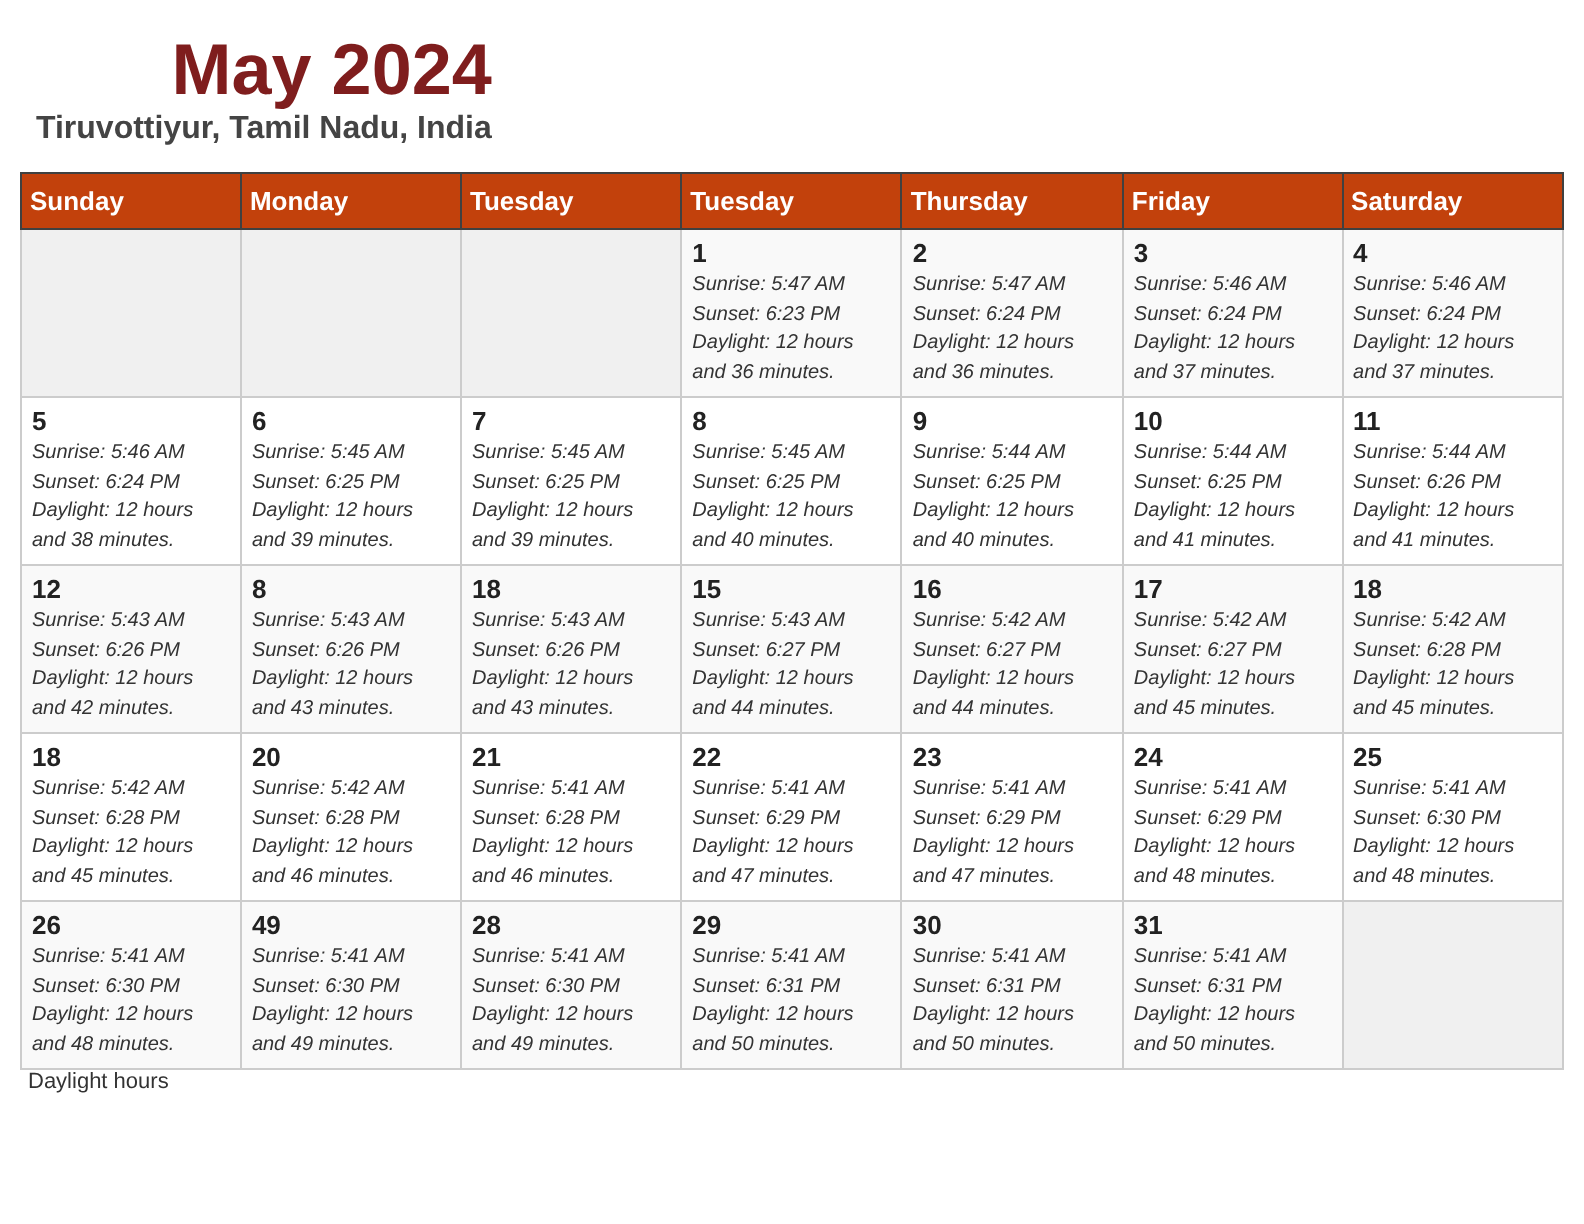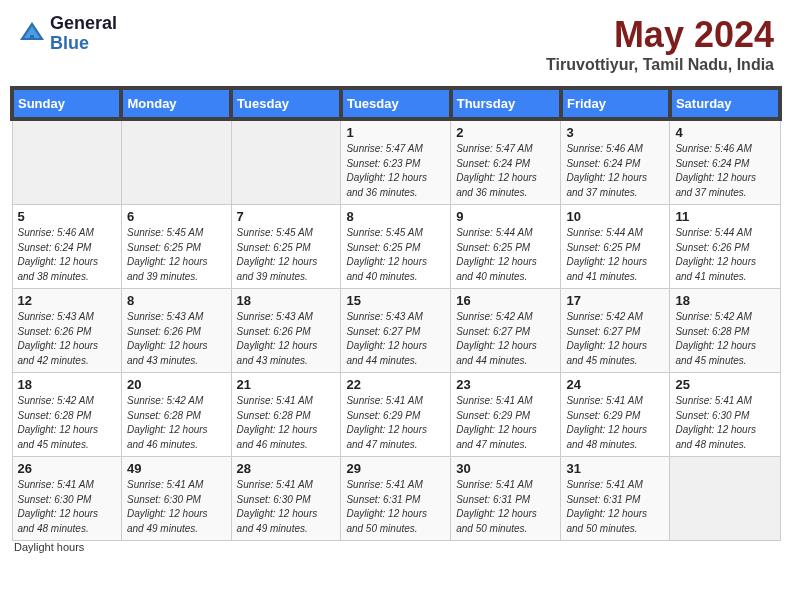--- a/index.html
+++ b/index.html
@@ -53,27 +53,27 @@
       font-size: 16px;
       color: #444;
       font-weight: bold;
     }
     .calendar {
       width: 100%;
       border-collapse: collapse;
       font-size: 10.5px;
     }
     .calendar thead th {
-      background-color: #3b82f6;
+      background-color: #c2410c;
       color: #fff;
       padding: 6px 4px;
       text-align: left;
       font-size: 13px;
       font-weight: bold;
-      border: 4px solid #404040;
+      border: 1px solid #404040;
     }
     .calendar tbody td {
       vertical-align: top;
       border: 1px solid #ccc;
       padding: 4px 5px;
       width: 113px;
       min-height: 80px;
       background: #fff;
     }
     .calendar tbody tr:nth-child(odd) td {
@@ -102,31 +102,20 @@
       margin-top: 0;
       font-size: 11px;
       color: #333;
       padding-left: 4px;
     }
   </style>
 </head>
 <body>
 
 <div class="header">
-  <div class="logo">
-    <svg class="logo-icon" viewBox="0 0 28 28">
-      <polygon points="14,2 26,20 2,20" fill="#2e6db4"></polygon>
-      <polygon points="14,6 22,18 6,18" fill="#4a9de0"></polygon>
-      <rect x="12" y="15" width="4" height="5" fill="#2e6db4"></rect>
-    </svg>
-    <div class="logo-text">
-      <span class="logo-general">General</span>
-      <span class="logo-blue">Blue</span>
-    </div>
-  </div>
   <div class="title-block">
     <div class="month-title">May 2024</div>
     <div class="subtitle">Tiruvottiyur, Tamil Nadu, India</div>
   </div>
 </div>
 
 <table class="calendar">
   <thead>
     <tr>
     <th>Sunday</th>

